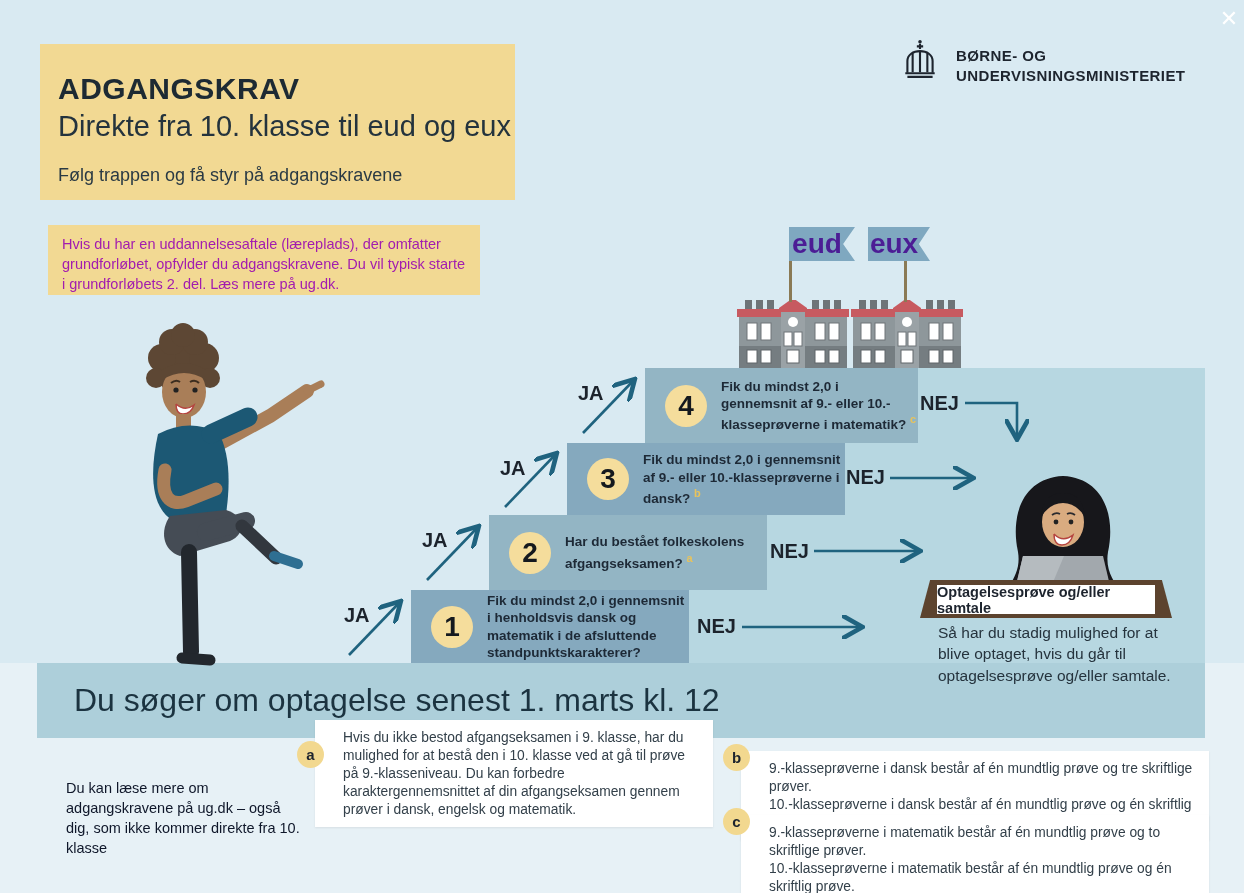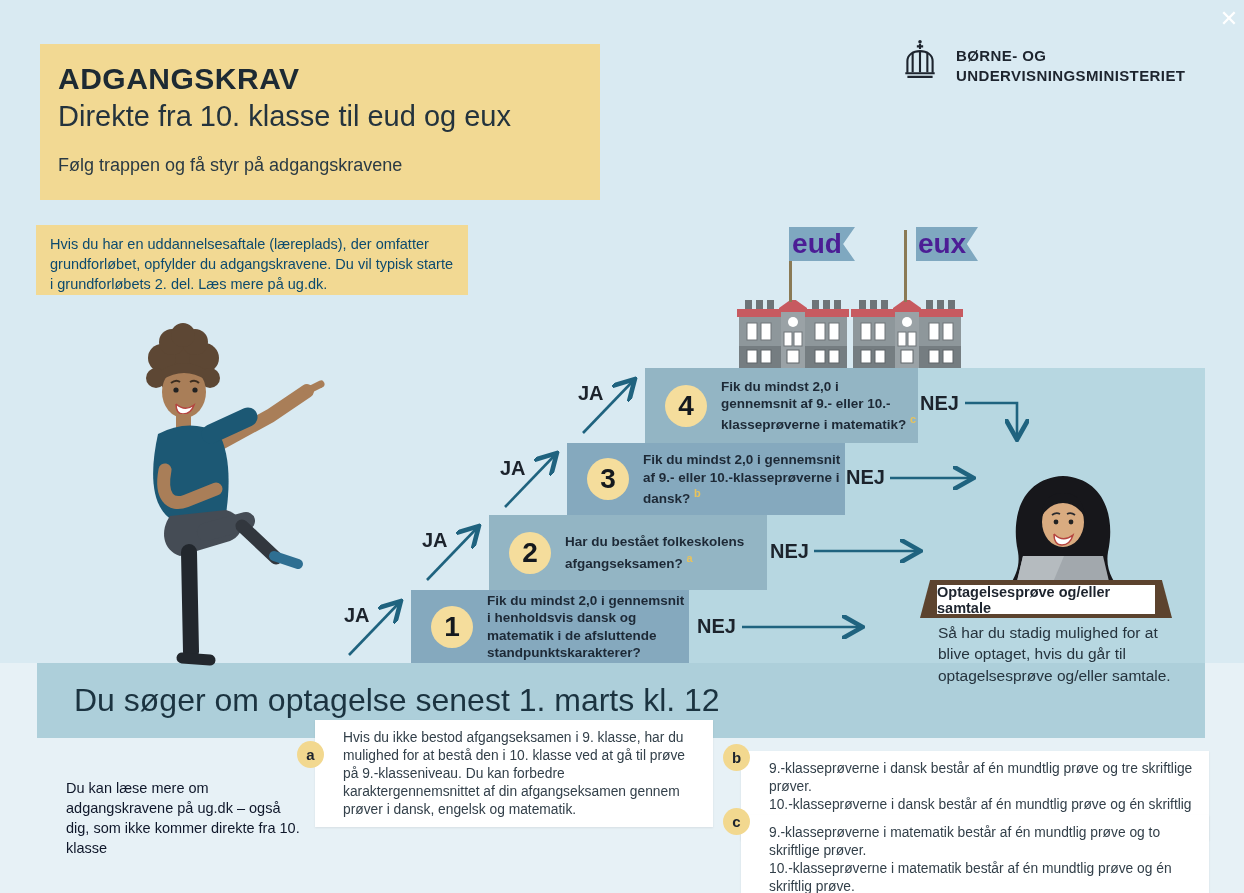--- a/index.html
+++ b/index.html
@@ -3,28 +3,28 @@
 <meta charset="utf-8">
 <style>
   html,body{margin:0;padding:0;background:#e7f1f6;}
   .canvas{position:relative;width:1244px;height:893px;overflow:hidden;
           font-family:"Liberation Sans",sans-serif;background:#e7f1f6;}
   .abs{position:absolute;}
   .bg-top{left:0;top:0;width:1244px;height:663px;background:#d9eaf2;}
   .close-btn{left:1214px;top:4px;width:30px;height:30px;color:#ffffff;font-size:22px;
              line-height:30px;text-align:center;cursor:pointer;font-weight:400;}
   
-  .title-box{left:40px;top:44px;width:560px;height:156px;background:#f2d993;padding:18px 0 0 18px;box-sizing:border-box;color:#21313c;}
+  .title-box{left:40px;top:44px;width:475px;height:156px;background:#f2d993;padding:28px 0 0 18px;box-sizing:border-box;color:#21313c;}
   .title-box h1{margin:0;font-size:30px;font-weight:bold;letter-spacing:.5px;color:#1d2a33;}
   .subtitle{font-size:29px;margin-top:4px;color:#24333d;}
   .tagline{font-size:18px;margin-top:22px;color:#2a3a44;}
   .ministry{left:898px;top:38px;display:flex;align-items:flex-start;gap:14px;color:#1d242e;}
   .ministry .lines{font-size:15px;font-weight:bold;letter-spacing:.4px;line-height:1.35;padding-top:8px;}
-  .info-box{left:36px;top:225px;width:432px;height:70px;background:#f2d993;box-sizing:border-box;
-            padding:9px 14px;font-size:14.5px;line-height:1.38;color:#0c4a6e;}
+  .info-box{left:48px;top:225px;width:432px;height:70px;background:#f2d993;box-sizing:border-box;
+            padding:9px 14px;font-size:14.5px;line-height:1.38;color:#a21caf;}
   
   .panel{left:645px;top:368px;width:560px;height:295px;background:#b7d7e1;}
   .floor{left:37px;top:663px;width:1168px;height:75px;background:#adcfda;}
   .deadline{left:74px;top:682px;font-size:32px;color:#1b3340;}
   
   .step{box-sizing:border-box;display:flex;align-items:center;}
   .step.dark{background:#85a9be;}
   .step.light{background:#93b5c4;}
   .num{width:42px;height:42px;border-radius:50%;background:#f5dd9c;color:#15191e;font-size:28px;
        font-weight:bold;display:flex;align-items:center;justify-content:center;margin-left:20px;flex:0 0 42px;}
@@ -117,21 +117,21 @@
 
   <svg class="abs" style="left:737px;top:300px" width="112" height="68">
       <use href="#sym-school"></use>
     </svg>
   <svg class="abs" style="left:851px;top:300px" width="112" height="68">
       <use href="#sym-school"></use>
     </svg>
   <div class="abs pole" style="left:789px;top:230px;height:72px"></div>
   <div class="abs pole" style="left:904px;top:230px;height:72px"></div>
   <div class="abs flag" style="left:789px;top:227px;width:66px">eud</div>
-  <div class="abs flag" style="left:916px;top:227px;width:62px">eux</div>
+  <div class="abs flag" style="left:868px;top:227px;width:62px">eux</div>
 
   <div class="abs step light" style="left:645px;top:368px;width:273px;height:75px">
     <div class="num">4</div>
     <div class="q"><span>Fik du mindst 2,0 i gennemsnit af 9.- eller 10.-klasseprøverne i matematik?</span> <sup>c</sup></div>
   </div>
   <div class="abs step dark" style="left:567px;top:443px;width:278px;height:72px">
     <div class="num">3</div>
     <div class="q"><span>Fik du mindst 2,0 i gennemsnit af 9.- eller 10.-klasseprøverne i dansk?</span> <sup>b</sup></div>
   </div>
   <div class="abs step light" style="left:489px;top:515px;width:278px;height:75px">

